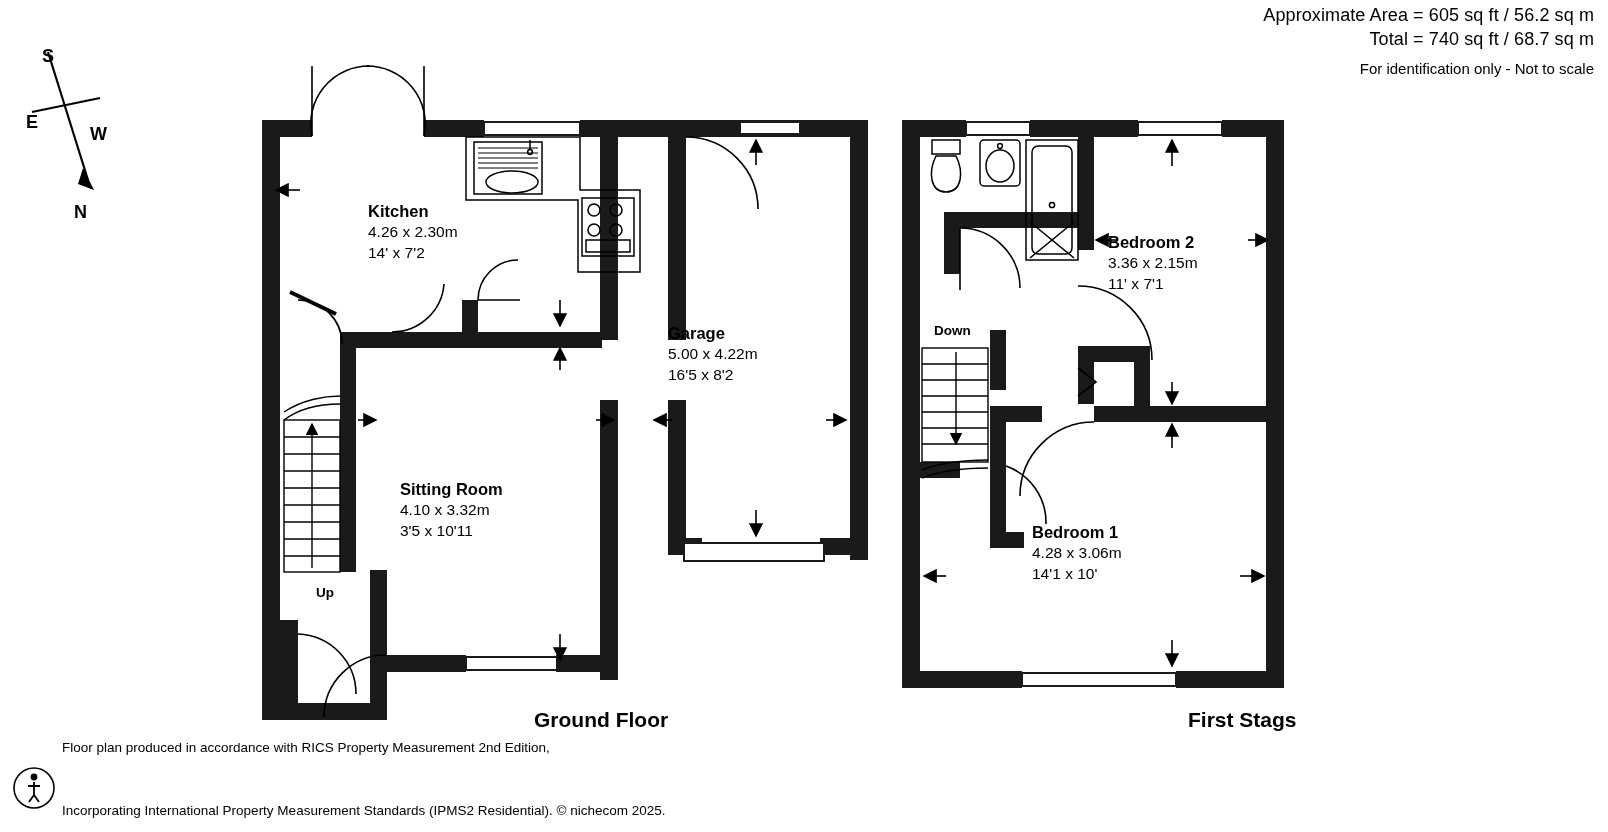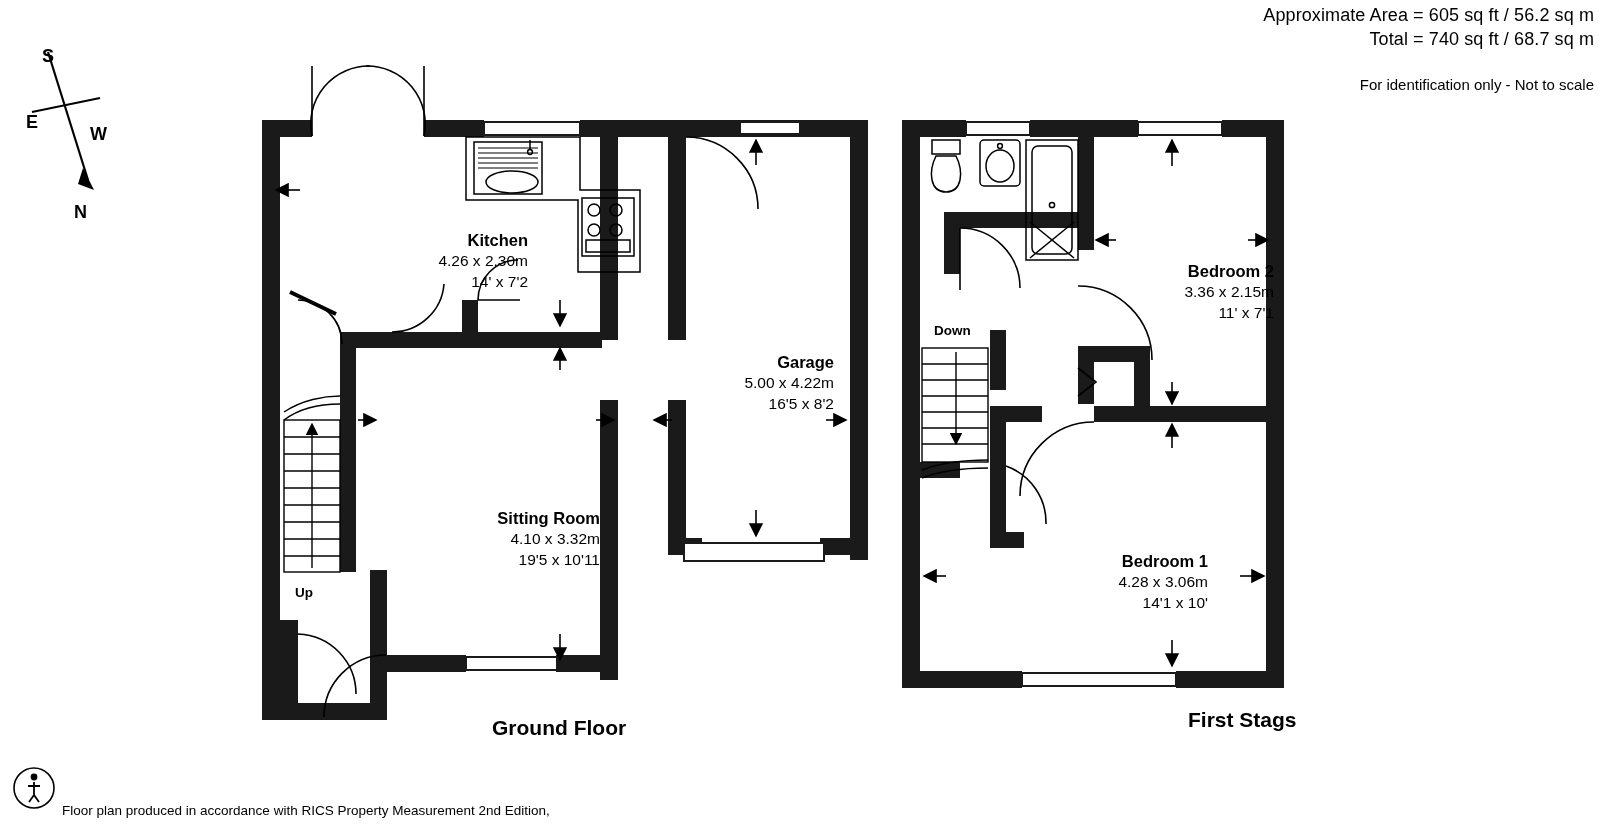--- a/index.html
+++ b/index.html
@@ -29,21 +29,21 @@
     text-align: right;
     line-height: 1.32;
   }
   .area-line {
     font-size: 18px;
     letter-spacing: 0.1px;
     white-space: nowrap;
   }
   .area-note {
     font-size: 15px;
-    margin-top: 23px;
+    margin-top: 7px;
     white-space: nowrap;
   }
   
   .compass {
     position: absolute;
     left: 18px;
     top: 20px;
     width: 120px;
     height: 190px;
   }
@@ -52,24 +52,23 @@
     font-size: 18px;
     font-weight: bold;
   }
   .c-s { left: 24px; top: 26px; }
   .c-e { left: 8px;  top: 92px; }
   .c-w { left: 72px; top: 104px; }
   .c-n { left: 56px; top: 182px; }
   
   .room-label {
     position: absolute;
-    text-align: right;
+    text-align: left;
     line-height: 1.34;
     white-space: nowrap;
-    margin-top: 29px;
   }
   .room-label .rl-name {
     font-size: 16.5px;
     font-weight: bold;
   }
   .room-label .rl-dim {
     font-size: 15.5px;
   }
   .small-label {
     position: absolute;
@@ -77,21 +76,21 @@
     font-weight: bold;
     white-space: nowrap;
   }
   
   .floor-title {
     position: absolute;
     font-size: 21px;
     font-weight: bold;
     white-space: nowrap;
   }
-  .gf-title { left: 492px; top: 708px; margin-top: 8px; }
+  .gf-title { left: 534px; top: 708px; }
   .ff-title { left: 1188px; top: 708px; }
   
   .footer {
     position: absolute;
     left: 62px;
     bottom: 12px;
     font-size: 13.5px;
     line-height: 1.42;
   }
   .footer .fline { white-space: nowrap; margin-top: 44px; }
@@ -326,43 +325,47 @@
 
 <div class="room-label" style="left:368px; top:200px; width:160px;">
   <div class="rl-name">Kitchen</div>
   <div class="rl-dim">4.26 x 2.30m</div>
   <div class="rl-dim">14' x 7'2</div>
 </div>
 
 <div class="room-label" style="left:400px; top:478px; width:200px;">
   <div class="rl-name">Sitting Room</div>
   <div class="rl-dim">4.10 x 3.32m</div>
-  <div class="rl-dim">19'5 x 10'11</div>
+  <div class="rl-dim">3'5 x 10'11</div>
 </div>
 
 <div class="room-label" style="left:668px; top:322px; width:166px;">
   <div class="rl-name">Garage</div>
   <div class="rl-dim">5.00 x 4.22m</div>
   <div class="rl-dim">16'5 x 8'2</div>
 </div>
 
-<div class="small-label" style="left:295px; top:585px;">Up</div>
+<div class="small-label" style="left:316px; top:585px;">Up</div>
 
 <div class="room-label" style="left:1108px; top:231px; width:166px;">
   <div class="rl-name">Bedroom 2</div>
   <div class="rl-dim">3.36 x 2.15m</div>
   <div class="rl-dim">11' x 7'1</div>
 </div>
 
 <div class="room-label" style="left:1032px; top:521px; width:176px;">
   <div class="rl-name">Bedroom 1</div>
   <div class="rl-dim">4.28 x 3.06m</div>
   <div class="rl-dim">14'1 x 10'</div>
 </div>
 
 <div class="small-label" style="left:934px; top:323px;">Down</div>
 
 <div class="floor-title gf-title">Ground Floor</div>
 <div class="floor-title ff-title">First Stags</div>
 
 <div class="footer">
   <div class="fline">Floor plan produced in accordance with RICS Property Measurement 2nd Edition,</div>
+  <div class="fline">
+    <span>Incorporating International Property Measurement Standards (IPMS2 Residential).</span>
+    <span class="copy">© nichecom 2025.</span>
+  </div>
 </div>
 
 </body></html>

